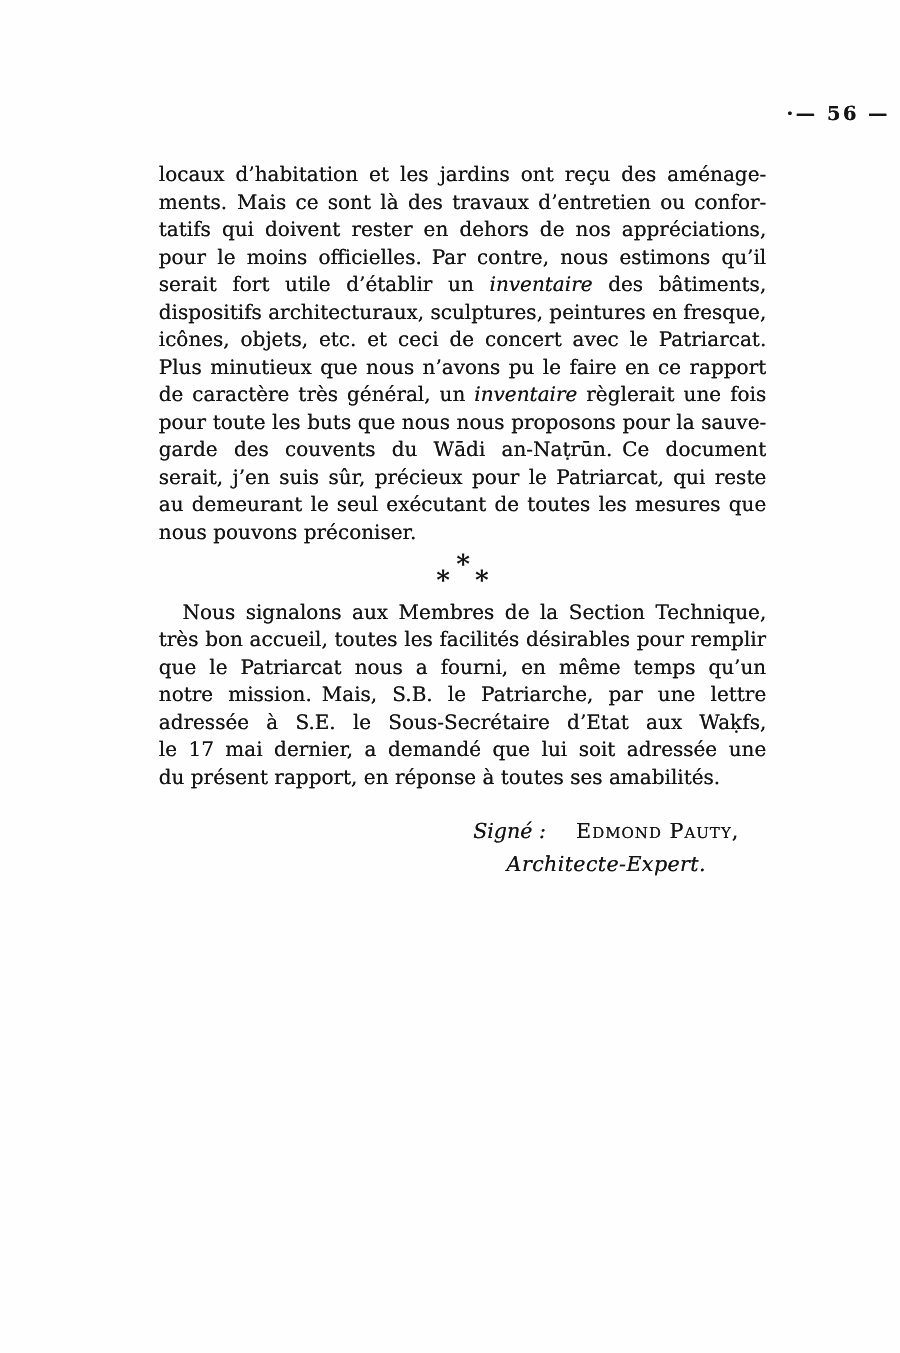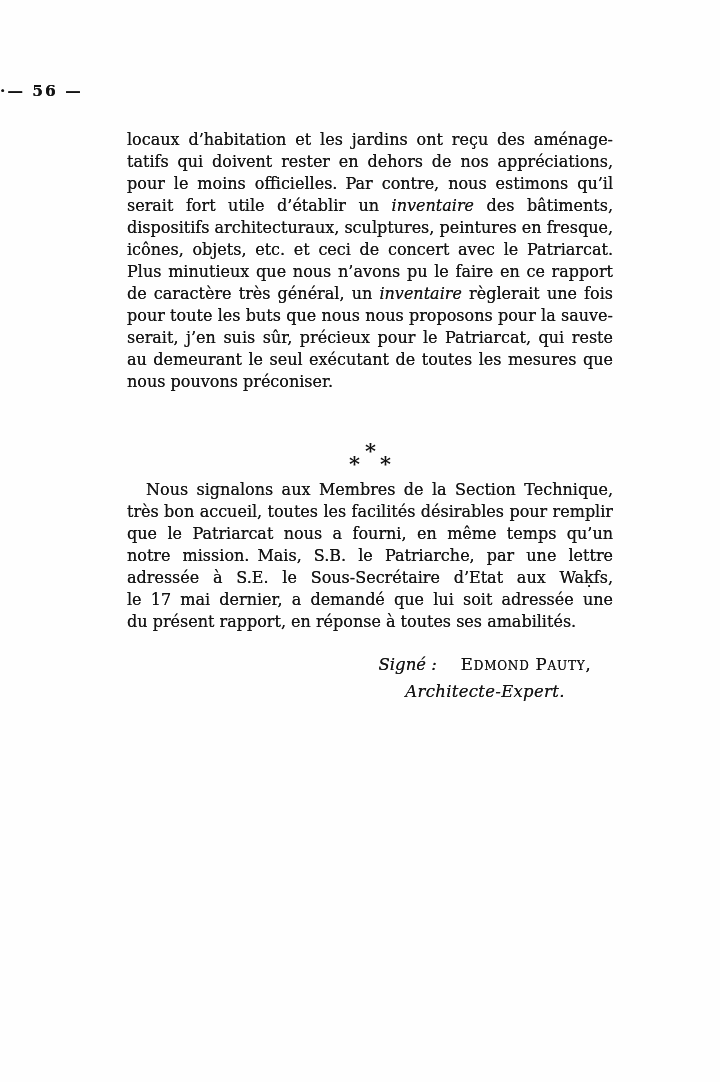--- a/index.html
+++ b/index.html
@@ -18,21 +18,21 @@
   }
   
   .ink {
     text-shadow: 0 0 0.5px rgba(15,15,15,0.85);
   }
   .page-number {
     position: absolute;
     top: 80px;
     left: 0;
     width: 712px;
-    text-align: left;
+    text-align: right;
     font-size: 15.5px;
     font-weight: 700;
     letter-spacing: 2px;
     line-height: 22px;
   }
   .para {
     position: absolute;
     left: 127px;
     width: 486px;
     font-size: 16px;
@@ -99,28 +99,30 @@
 </style>
 </head>
 <body>
 
 <div class="page">
 
   <div class="page-number ink">·— 56 —</div>
 
   <div id="para1" class="para ink">
       <div class="line"><span>locaux d’habitation et les jardins ont reçu des aménage-</span></div>
+      <div class="line"><span>ments. Mais ce sont là des travaux d’entretien ou confor-</span></div>
       <div class="line"><span>tatifs qui doivent rester en dehors de nos appréciations,</span></div>
       <div class="line"><span>pour le moins officielles. Par contre, nous estimons qu’il</span></div>
       <div class="line"><span>serait fort utile d’établir un </span><span class="it">inventaire</span><span> des bâtiments,</span></div>
       <div class="line"><span>dispositifs architecturaux, sculptures, peintures en fresque,</span></div>
       <div class="line"><span>icônes, objets, etc. et ceci de concert avec le Patriarcat.</span></div>
       <div class="line"><span>Plus minutieux que nous n’avons pu le faire en ce rapport</span></div>
       <div class="line"><span>de caractère très général, un </span><span class="it">inventaire</span><span> règlerait une fois</span></div>
       <div class="line"><span>pour toute les buts que nous nous proposons pour la sauve-</span></div>
+      <div class="line"><span>garde des couvents du Wādi an-Naṭrūn. Ce document</span></div>
       <div class="line"><span>serait, j’en suis sûr, précieux pour le Patriarcat, qui reste</span></div>
       <div class="line"><span>au demeurant le seul exécutant de toutes les mesures que</span></div>
       <div class="line last"><span>nous pouvons préconiser.</span></div>
     </div>
 
   <div class="asterism">
     <span class="ast top">*</span>
     <span class="ast left">*</span>
     <span class="ast right">*</span>
   </div>

